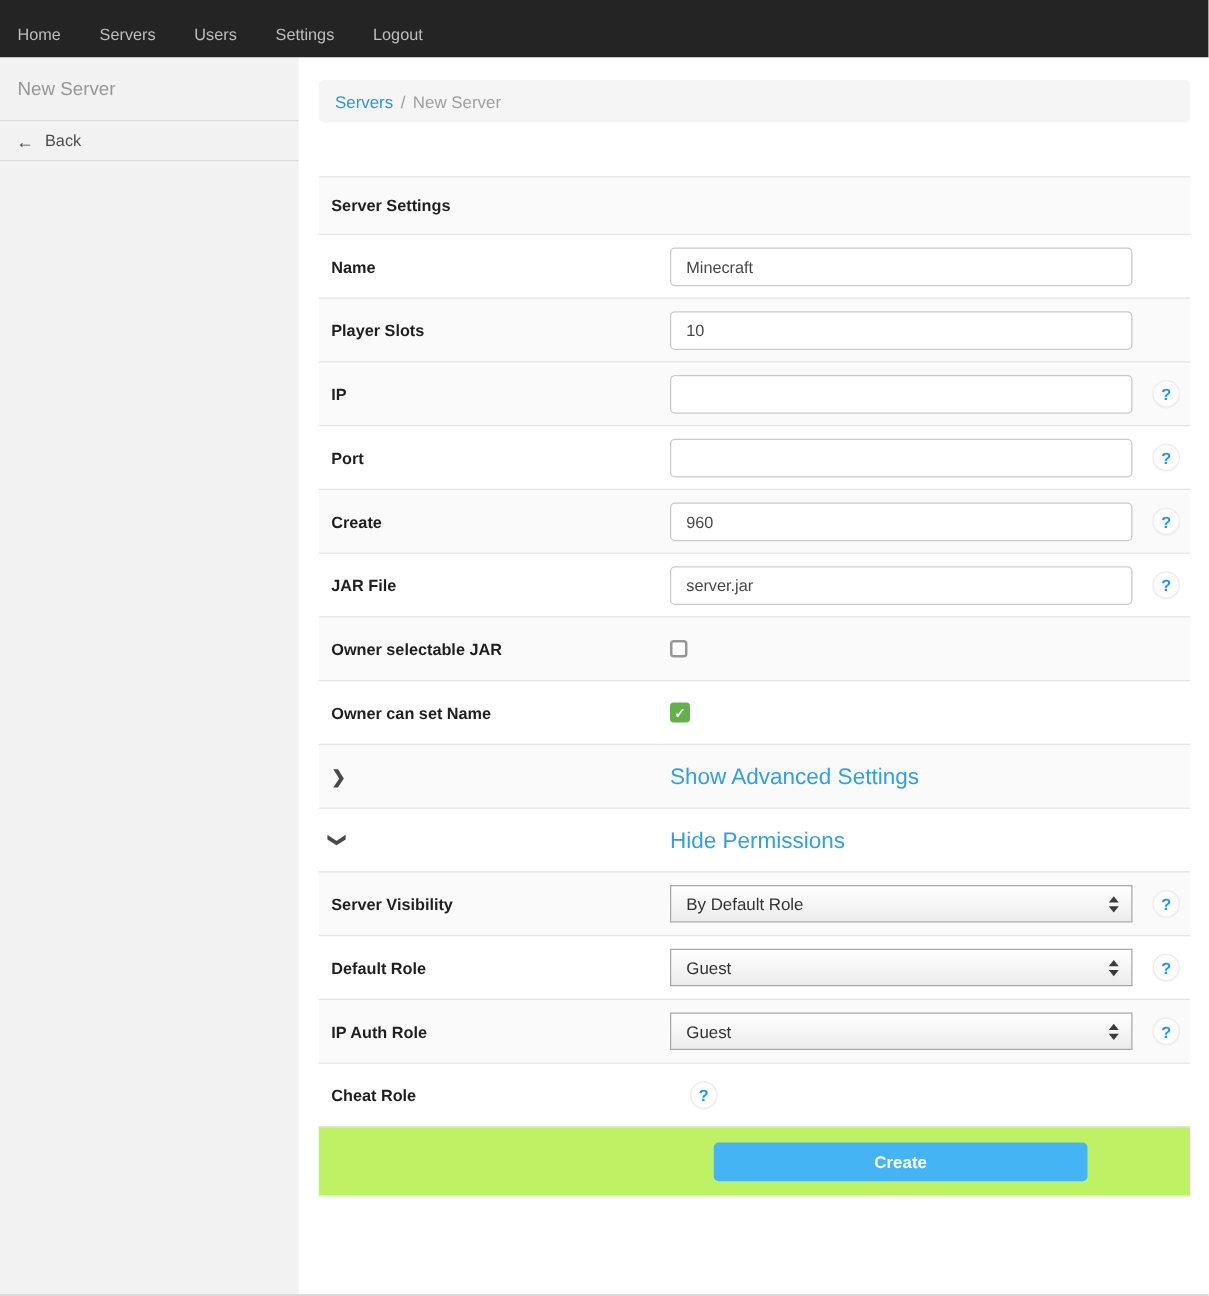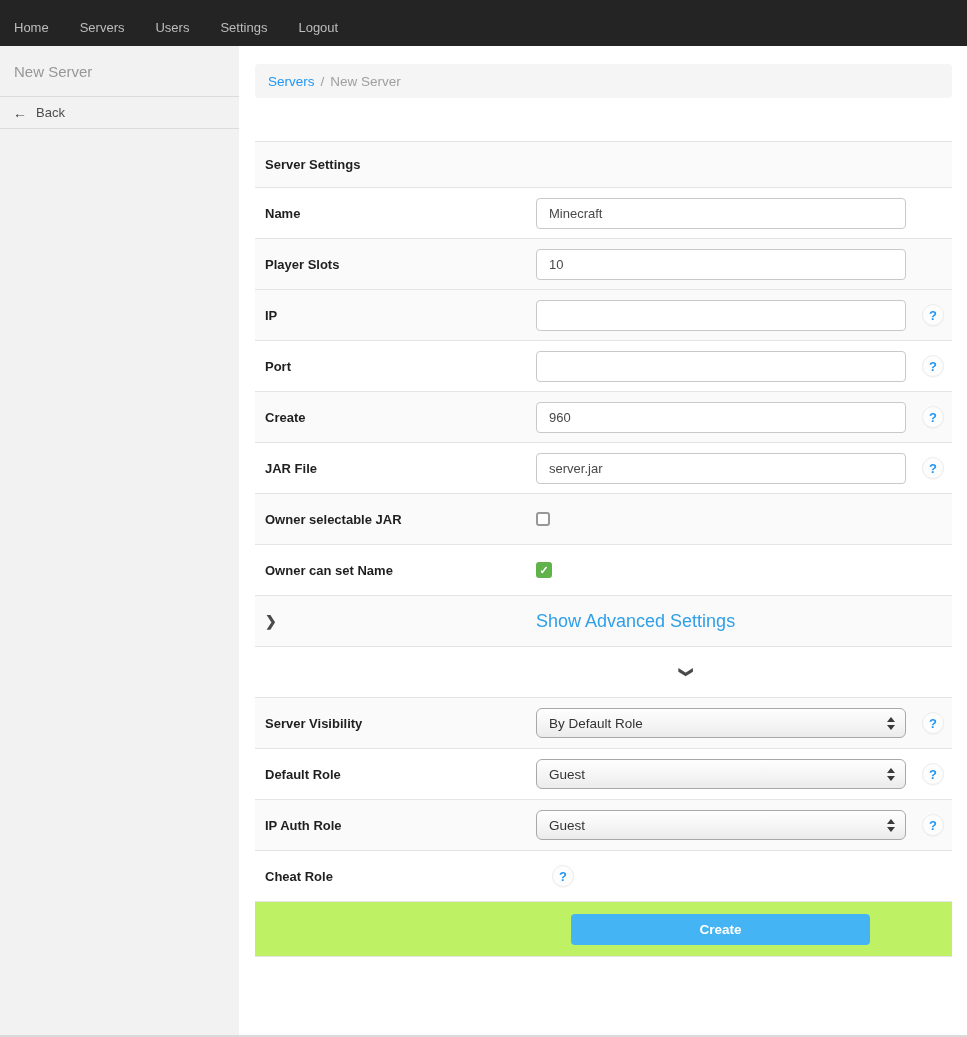--- a/index.html
+++ b/index.html
@@ -79,21 +79,21 @@
   }
   .chev{
     display:inline-block;color:#4a4a4a;font-size:14px;font-weight:bold;cursor:pointer;
   }
   .chev.down{transform:rotate(90deg);}
   .link{
     color:var(--link-blue,#2f9fe8);font-size:18px;text-decoration:none;cursor:pointer;
   }
   .selbox{
     display:flex;align-items:center;width:370px;height:30px;
-    border:1px solid #a8a8a8;border-radius:6px;
+    border:1px solid #a8a8a8;border-radius:0;
     background:linear-gradient(180deg,#fefefe 0%,#f4f4f4 60%,#ebebeb 100%);
     padding-left:12px;font-size:13.5px;color:#333;cursor:pointer;
   }
   .selval{flex:1;}
   .sel-arrows{display:flex;flex-direction:column;gap:3px;margin-right:10px;}
   .sel-arrows i{display:block;width:0;height:0;border-left:4px solid transparent;border-right:4px solid transparent;}
   .sel-arrows i.up{border-bottom:5px solid #3a3a3a;}
   .sel-arrows i.dn{border-top:5px solid #3a3a3a;}
   .create{
     width:299px;height:31px;margin-left:35px;border:none;border-radius:4px;
@@ -185,20 +185,23 @@
           </div>
         </div>
         <div class="row r-toggle zebra">
           <div class="lbl"><span class="chev">❯</span></div>
           <div class="ctl">
             <a class="link">Show Advanced Settings</a>
           </div>
         </div>
         <div class="row r-toggle">
           <div class="lbl"><span class="chev down">❯</span></div>
+          <div class="ctl">
+            <a class="link">Hide Permissions</a>
+          </div>
         </div>
         <div class="row r-select zebra">
           <div class="lbl">Server Visibility</div>
           <div class="ctl">
             <div class="selbox">
               <span class="selval">By Default Role</span>
               <span class="sel-arrows">
                 <i class="up"></i>
                 <i class="dn"></i>
               </span>

